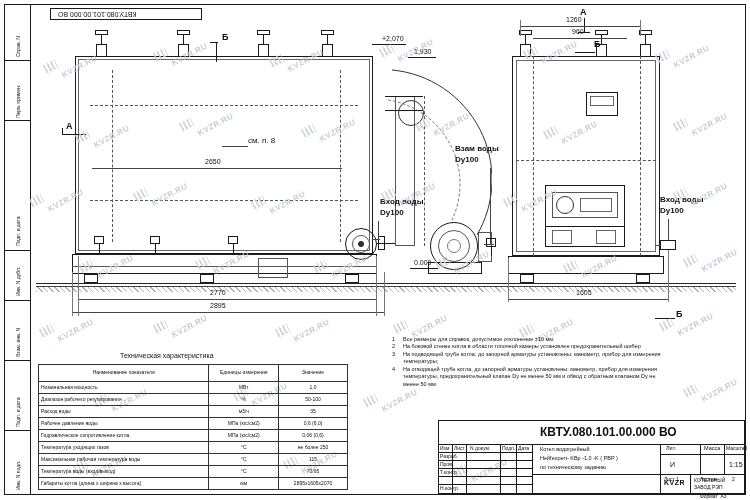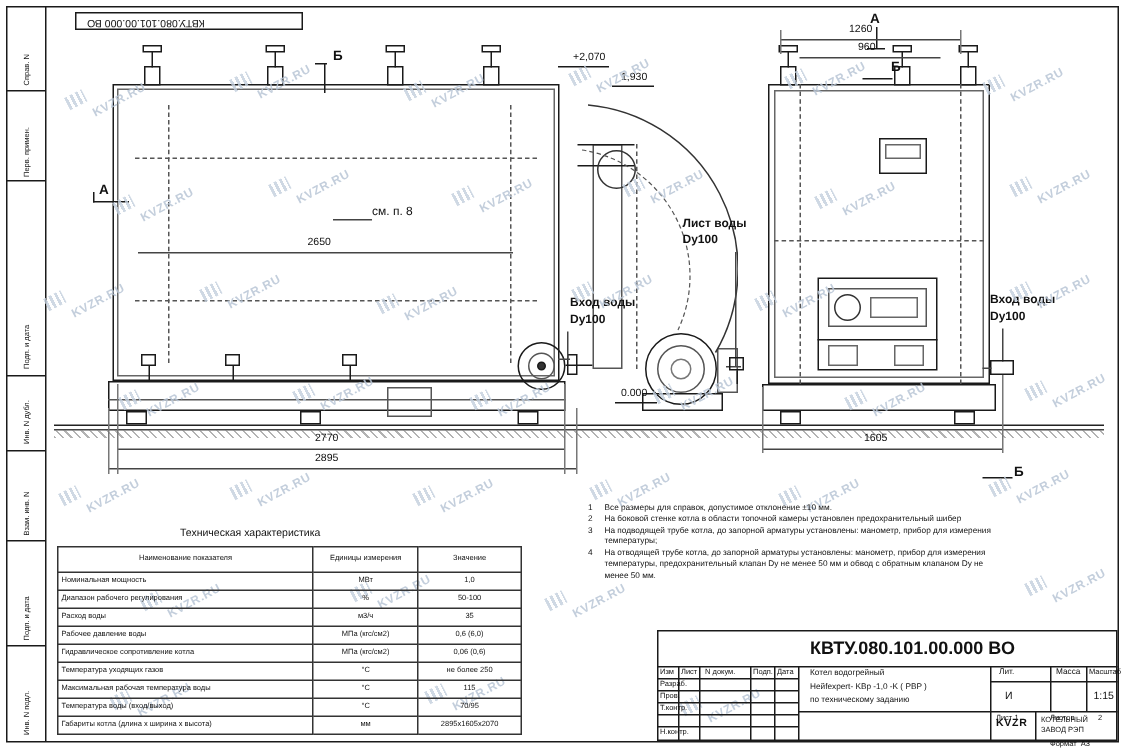--- a/index.html
+++ b/index.html
@@ -143,21 +143,21 @@
   <div class="ln h" style="left:410px;top:268px;width:28px;"></div>
 
   <div class="txt t8" style="left:248px;top:137px;">см. п. 8</div>
   <div class="ln h thin" style="left:222px;top:146px;width:26px;"></div>
 
   <div class="txt t8 bold" style="left:380px;top:198px;">Вход воды</div>
   <div class="txt t8 bold" style="left:380px;top:209px;">Dy100</div>
   <div class="ln thin" style="left:378px;top:221px;width:1px;height:18px;"></div>
   <div class="ln h thin" style="left:372px;top:239px;width:8px;"></div>
 
-  <div class="txt t8 bold" style="left:455px;top:145px;">Лист воды</div>
+  <div class="txt t8 bold" style="left:455px;top:145px;">Взам воды</div>
   <div class="txt t8 bold" style="left:455px;top:156px;">Dy100</div>
   <div class="ln thin" style="left:490px;top:168px;width:1px;height:76px;"></div>
   <div class="ln h thin" style="left:484px;top:244px;width:10px;"></div>
 
   <div class="ln h thin" style="left:92px;top:168px;width:250px;"></div>
   <div class="txt t7" style="left:205px;top:158px;">2650</div>
   <div class="ln h thin" style="left:78px;top:299px;width:298px;"></div>
   <div class="txt t7" style="left:210px;top:289px;">2770</div>
   <div class="ln h thin" style="left:72px;top:312px;width:312px;"></div>
   <div class="txt t7" style="left:210px;top:302px;">2895</div>

